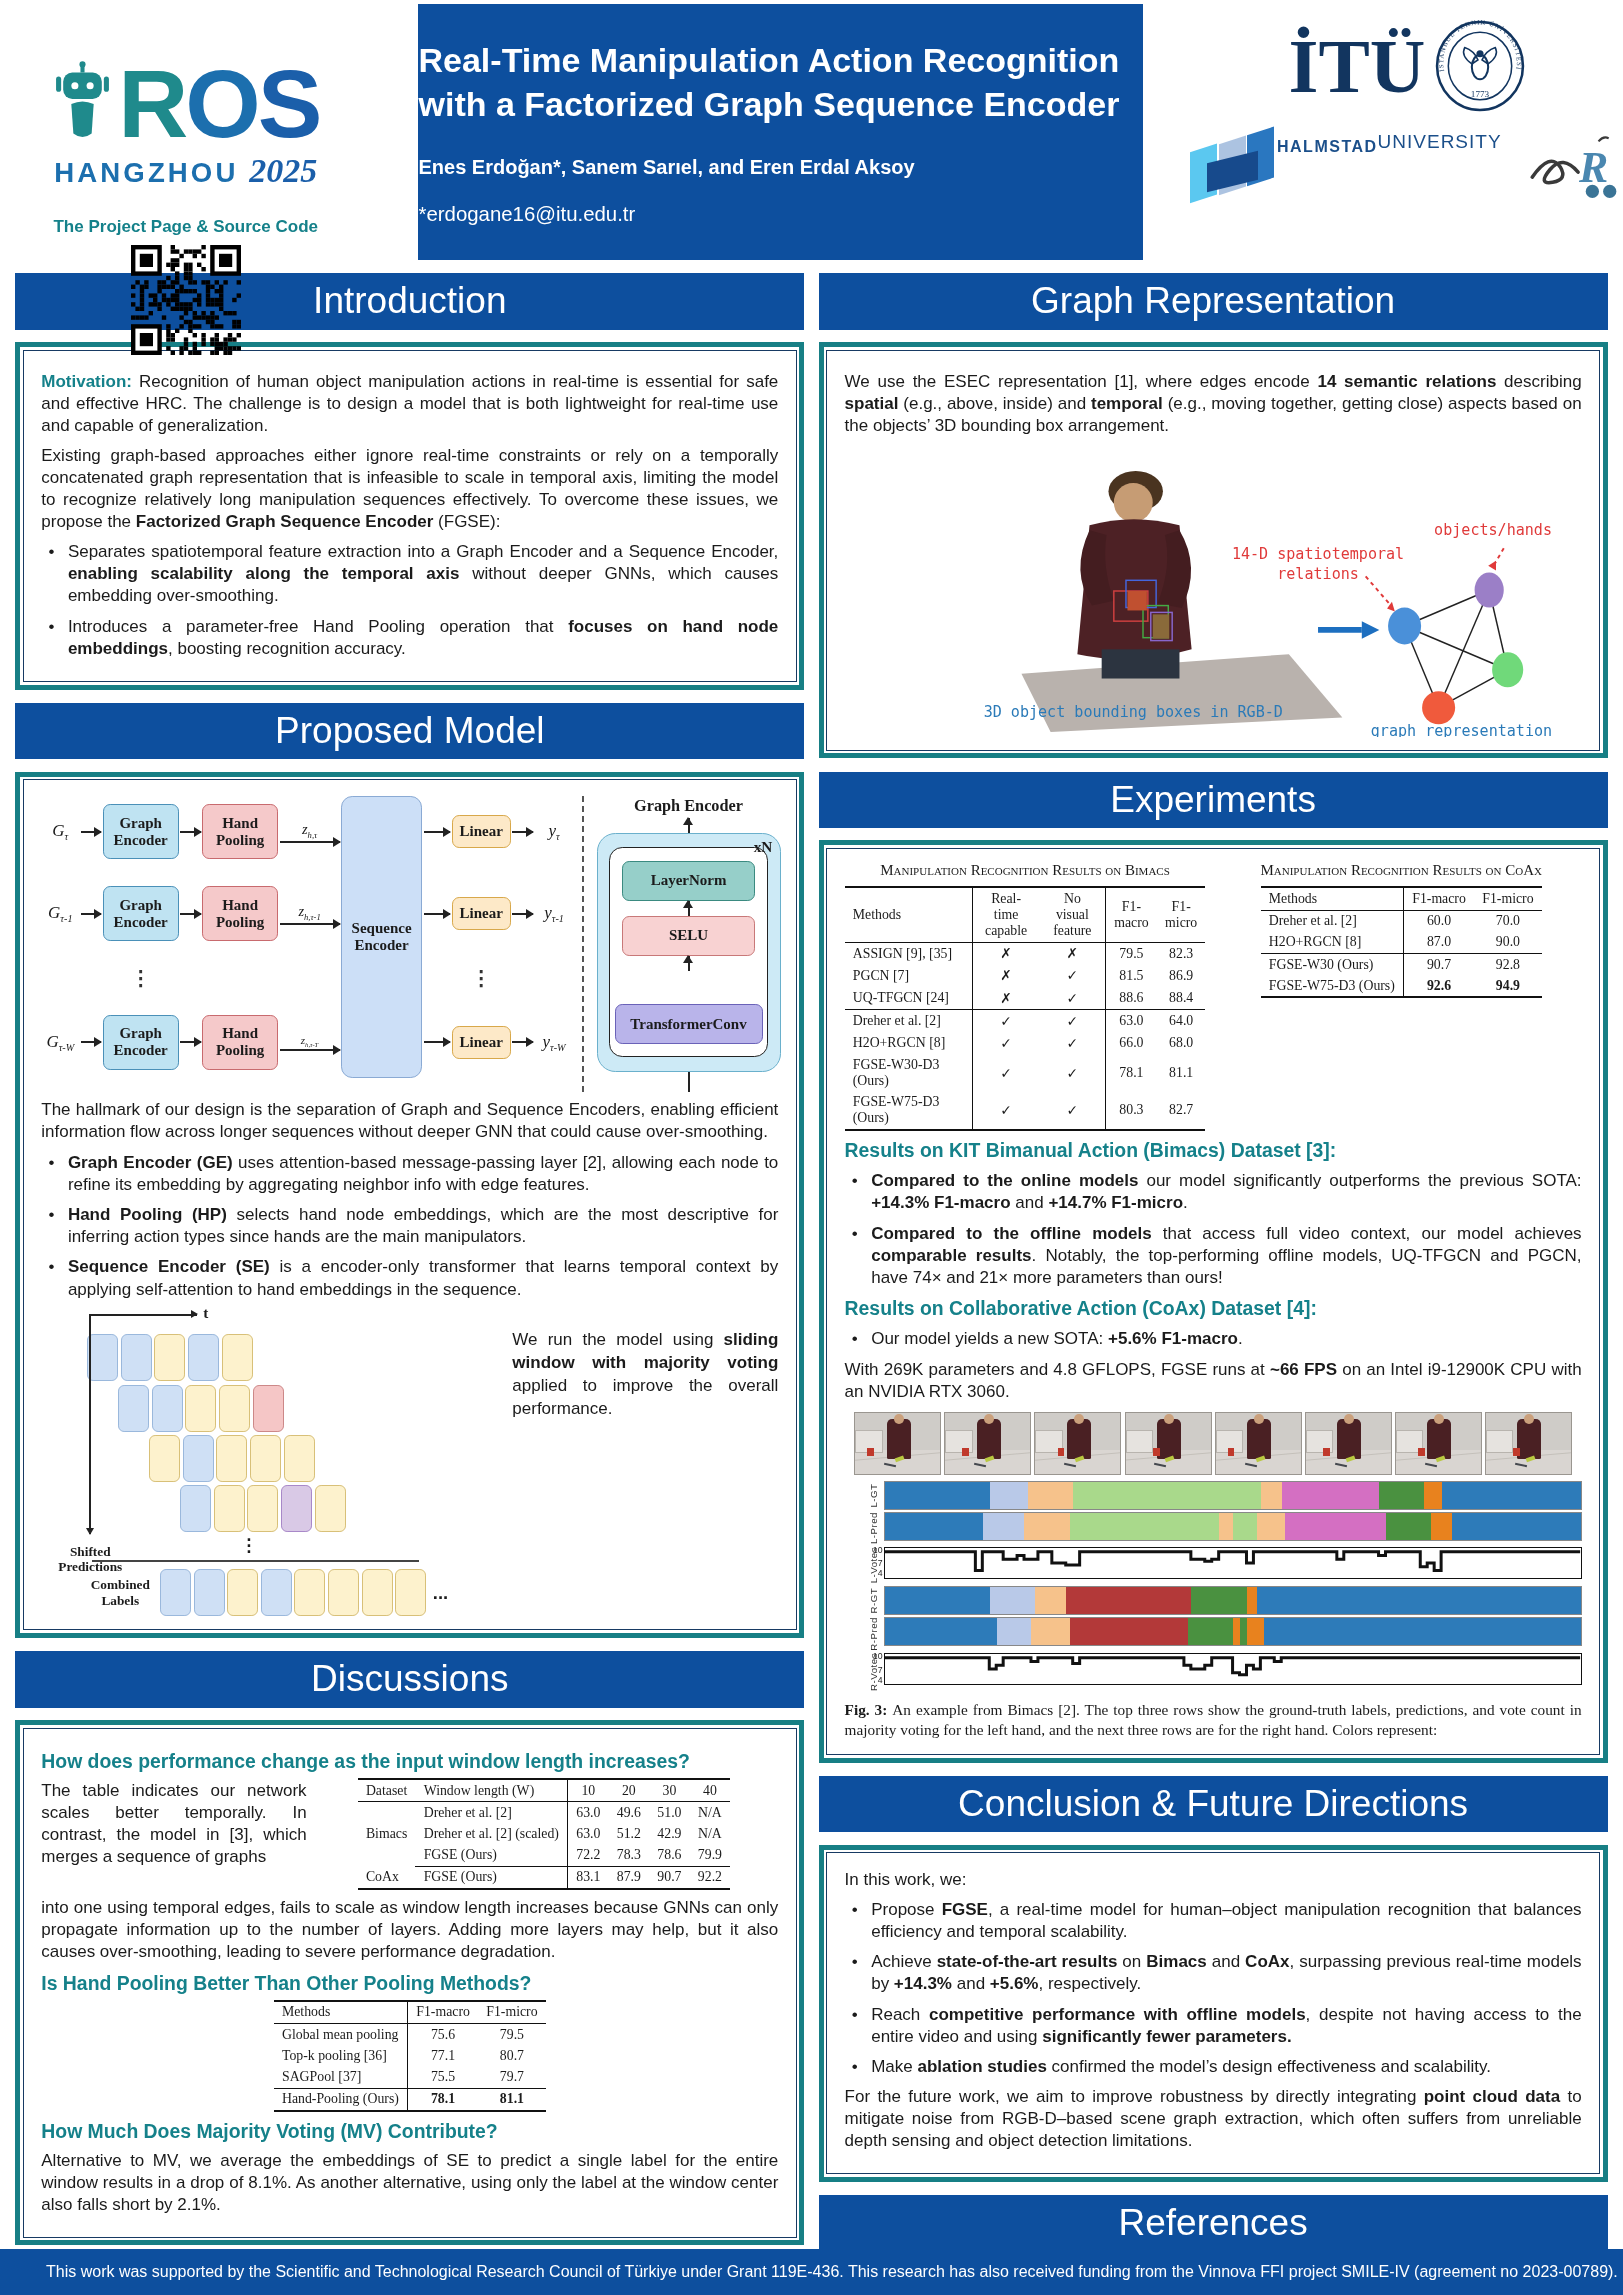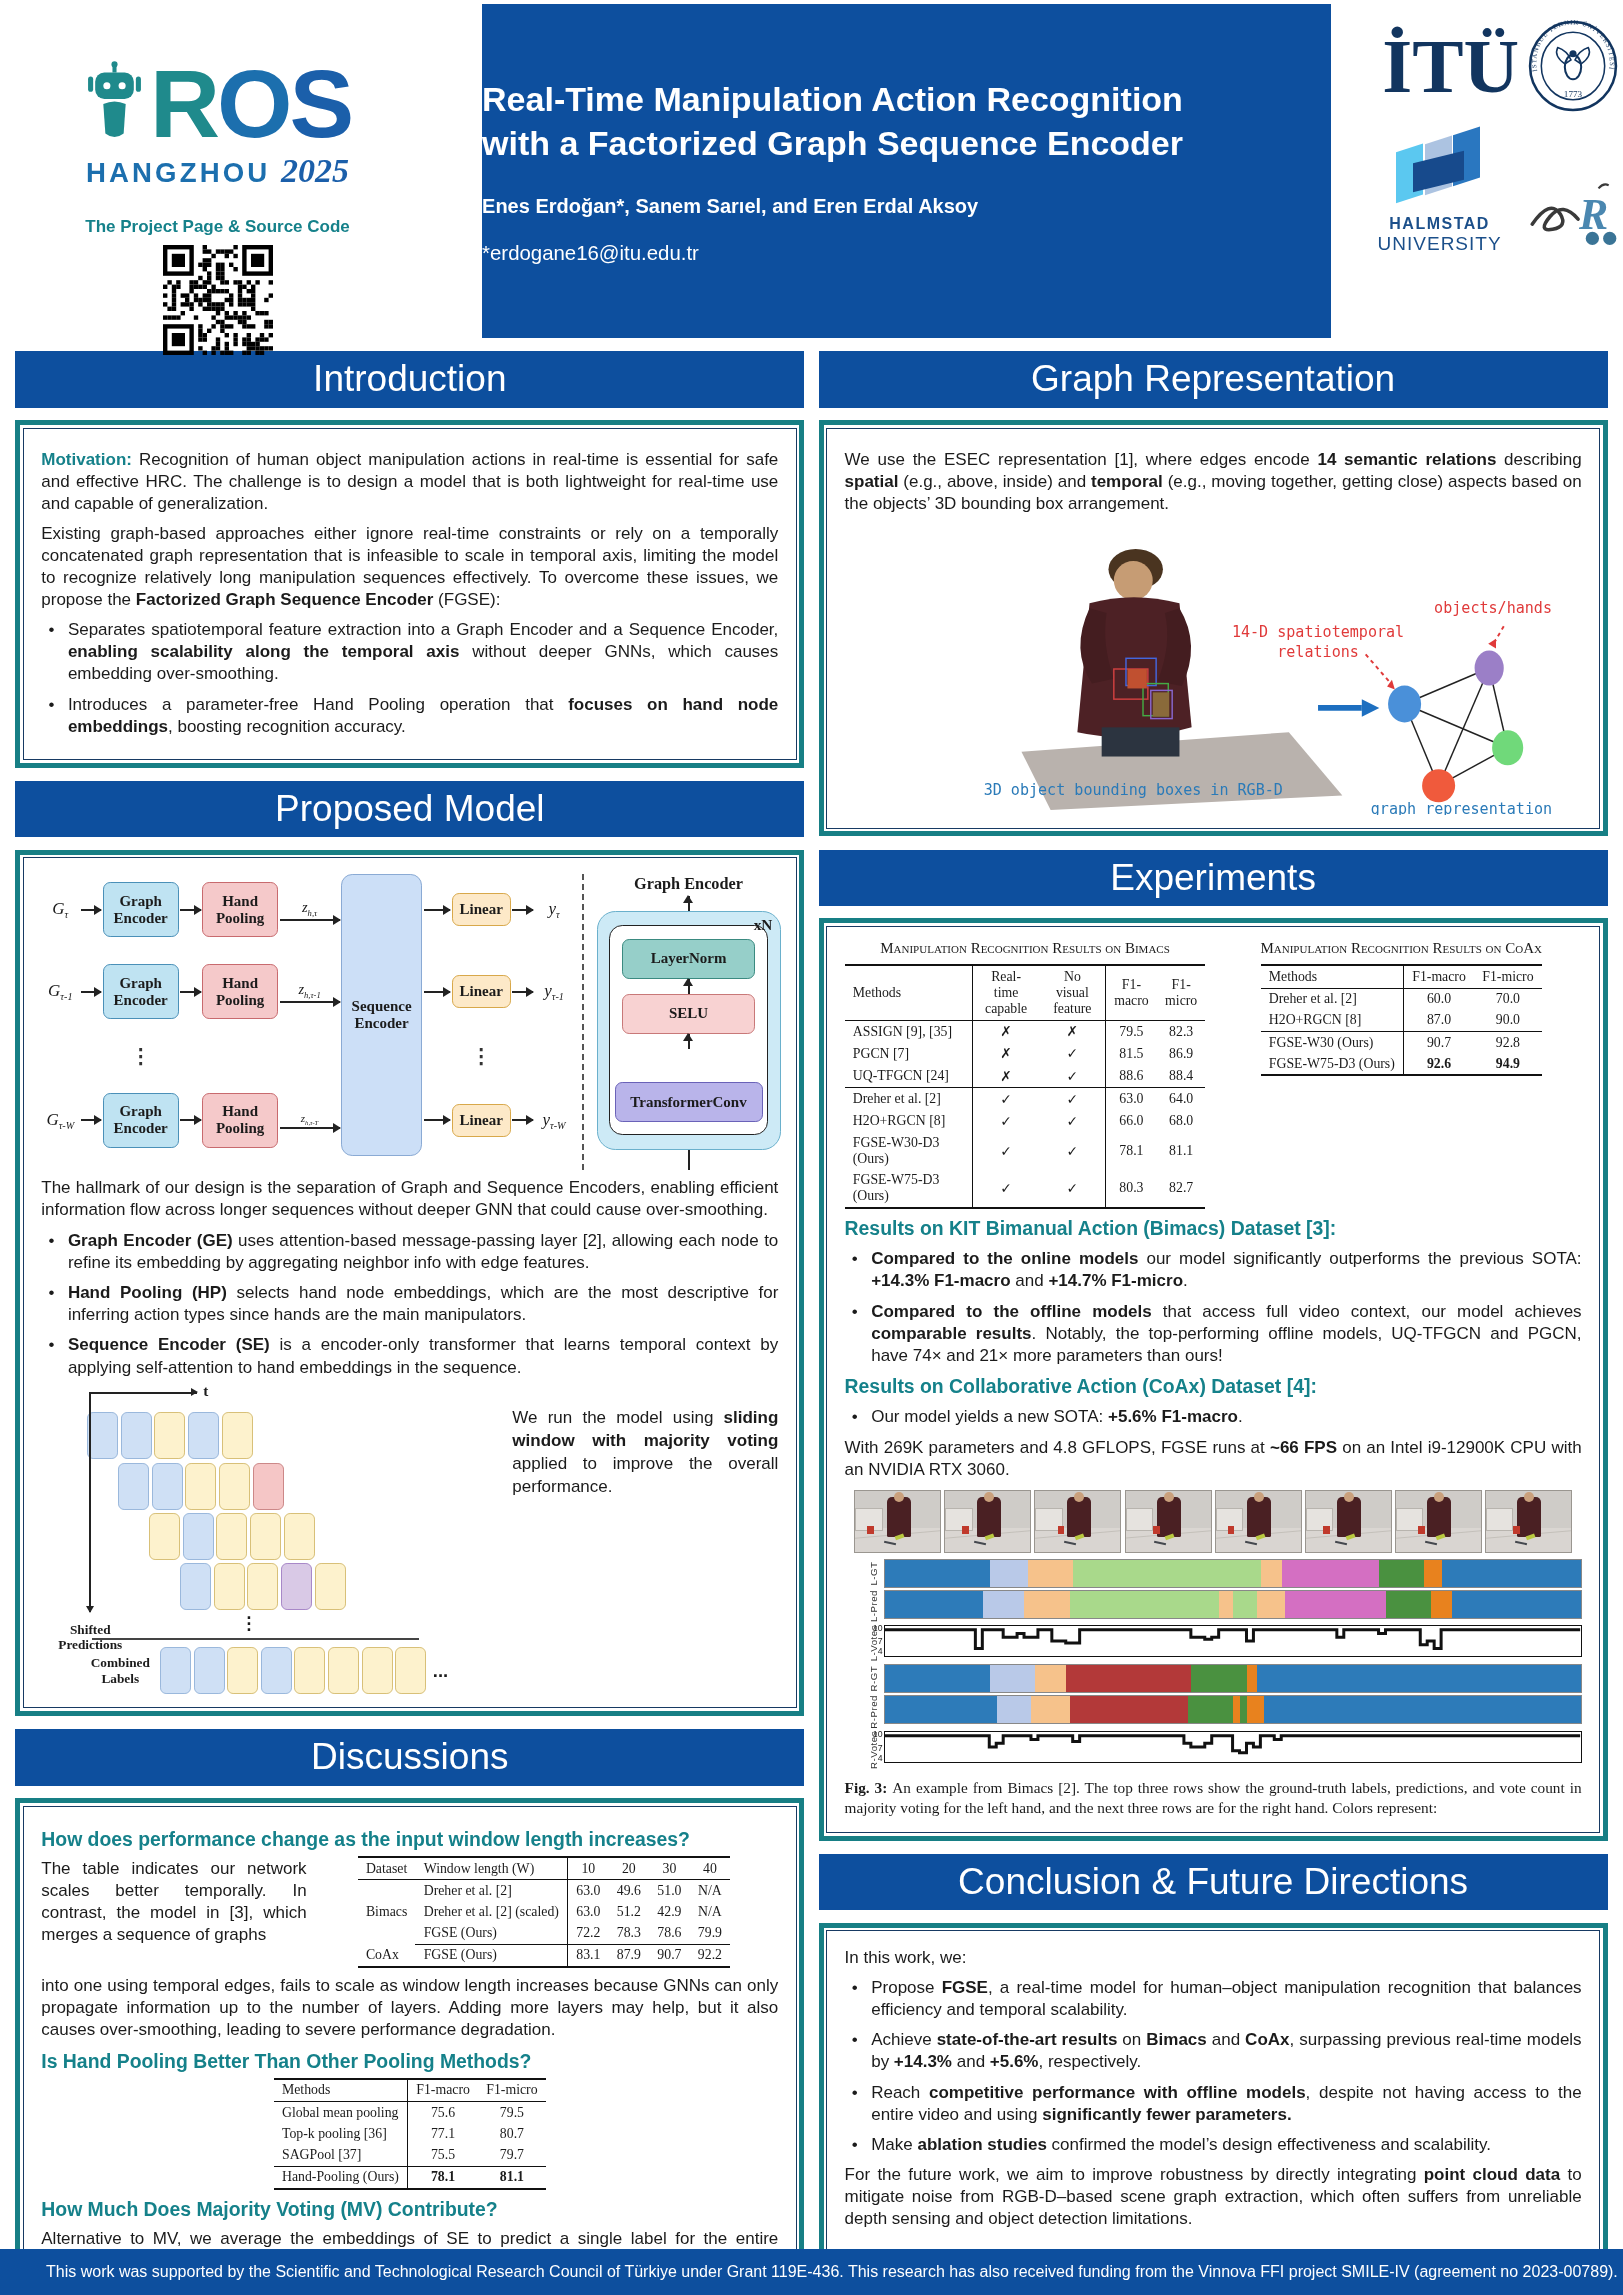--- a/index.html
+++ b/index.html
@@ -1,37 +1,37 @@
 <!DOCTYPE html>
 <html style="font-size:8.2px"><head>
 <meta charset="utf-8">
 <style>
   html,body{margin:0;padding:0;background:#e8e8e8;}
   .poster{position:relative;width:1624px;height:2295px;background:#ffffff;overflow:hidden;
     font-family:"Liberation Sans",sans-serif;color:#1b1b1b;}
   .b{font-weight:bold}.c-teal{color:#15818a}
   
-  .top{display:flex;height:338px;gap:47px;}
+  .top{display:flex;height:260px;gap:47px;}
   .top-left{width:443px;position:relative;display:flex;flex-direction:column;align-items:center;}
   .iros{margin-top:61px;display:flex;align-items:flex-end;gap:5.1px;}
   .iros-letters{font-size:97px;font-weight:bold;line-height:.8;letter-spacing:-3.1px;font-family:"Liberation Sans",sans-serif;}
   .iros-letters .r{color:#1f8a8c}.iros-letters .o{color:#1c6fae}.iros-letters .s{color:#1b5faa}
   .iros-city{margin-top:9.2px;font-size:27.6px;font-weight:bold;color:#1c6fae;letter-spacing:3.1px;}
   .iros-city .yr{font-family:"Liberation Serif",serif;font-style:italic;font-size:34px;color:#1b5faa;letter-spacing:0;}
   .qr-label{margin-top:26.6px;font-size:17px;font-weight:bold;color:#15818a;}
   .qr{margin-top:8.2px;width:110px;height:110px;}
   .title-box{width:864px;background:#0d4f9e;color:#fff;margin-top:4.1px;display:flex;flex-direction:column;align-items:flex-start;justify-content:center;}
   .title-line{font-size:34px;font-weight:bold;line-height:1.3;text-align:center;}
   .authors{margin-top:30px;font-size:20px;font-weight:bold;}
   .email{margin-top:23.5px;font-size:20.4px;}
   .top-right{flex:1;display:flex;flex-direction:column;align-items:center;padding-top:20.4px;}
   .itu-row{display:flex;align-items:center;gap:8.2px;}
   .itu-word{font-family:"Liberation Serif",serif;font-weight:bold;font-size:77px;color:#12355f;line-height:1;}
   .halm-row{display:flex;align-items:flex-end;gap:20.4px;margin-top:18.4px;}
-  .halm{display:flex;flex-direction:column;align-items:center;}
+  .halm{display:flex;flex-direction:row;}
   .halm-mark{position:relative;width:87px;height:77px;}
   .halm-mark i{position:absolute;display:block;}
   .hm1{left:0;top:17.4px;width:26.6px;height:51px;background:#5bc8f0;transform:skewY(-18deg);}
   .hm2{left:29px;top:9.2px;width:26.6px;height:51px;background:#9db8dc;transform:skewY(-18deg);opacity:.85;}
   .hm3{left:57px;top:0;width:26.6px;height:51px;background:#2a77c0;transform:skewY(-18deg);}
   .hm4{left:17.4px;top:26.6px;width:51px;height:29px;background:#174a8c;transform:skewY(-14deg);}
   .halm-t1{font-size:16px;font-weight:bold;color:#1b4f8a;letter-spacing:1.5px;margin-top:7.2px;}
   .halm-t2{font-size:19px;color:#1b4f8a;letter-spacing:1px;}
   
   .main{display:flex;gap:14.3px;padding:13.3px 15.3px 0 15.3px;}

